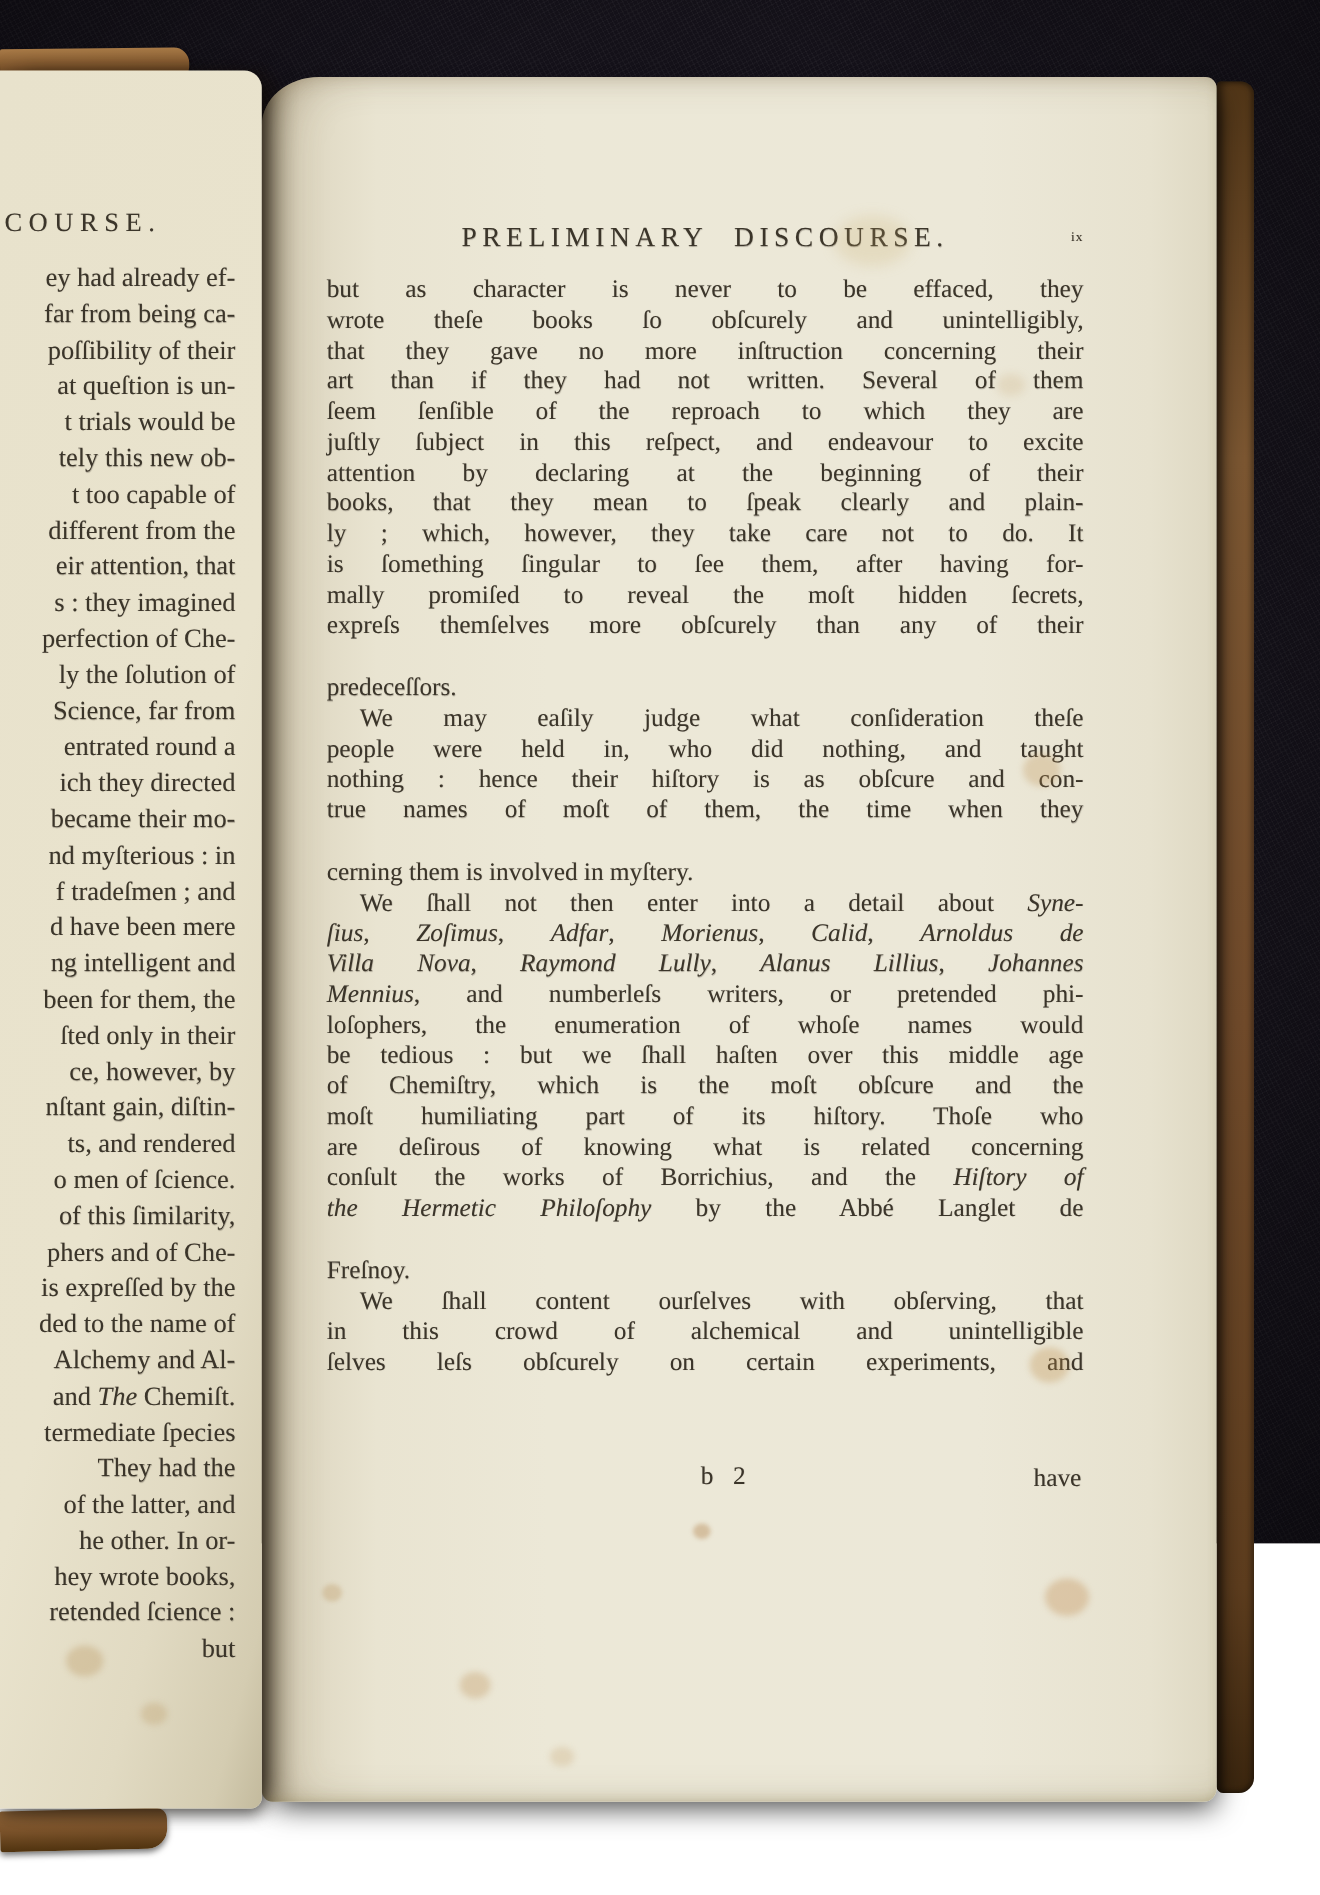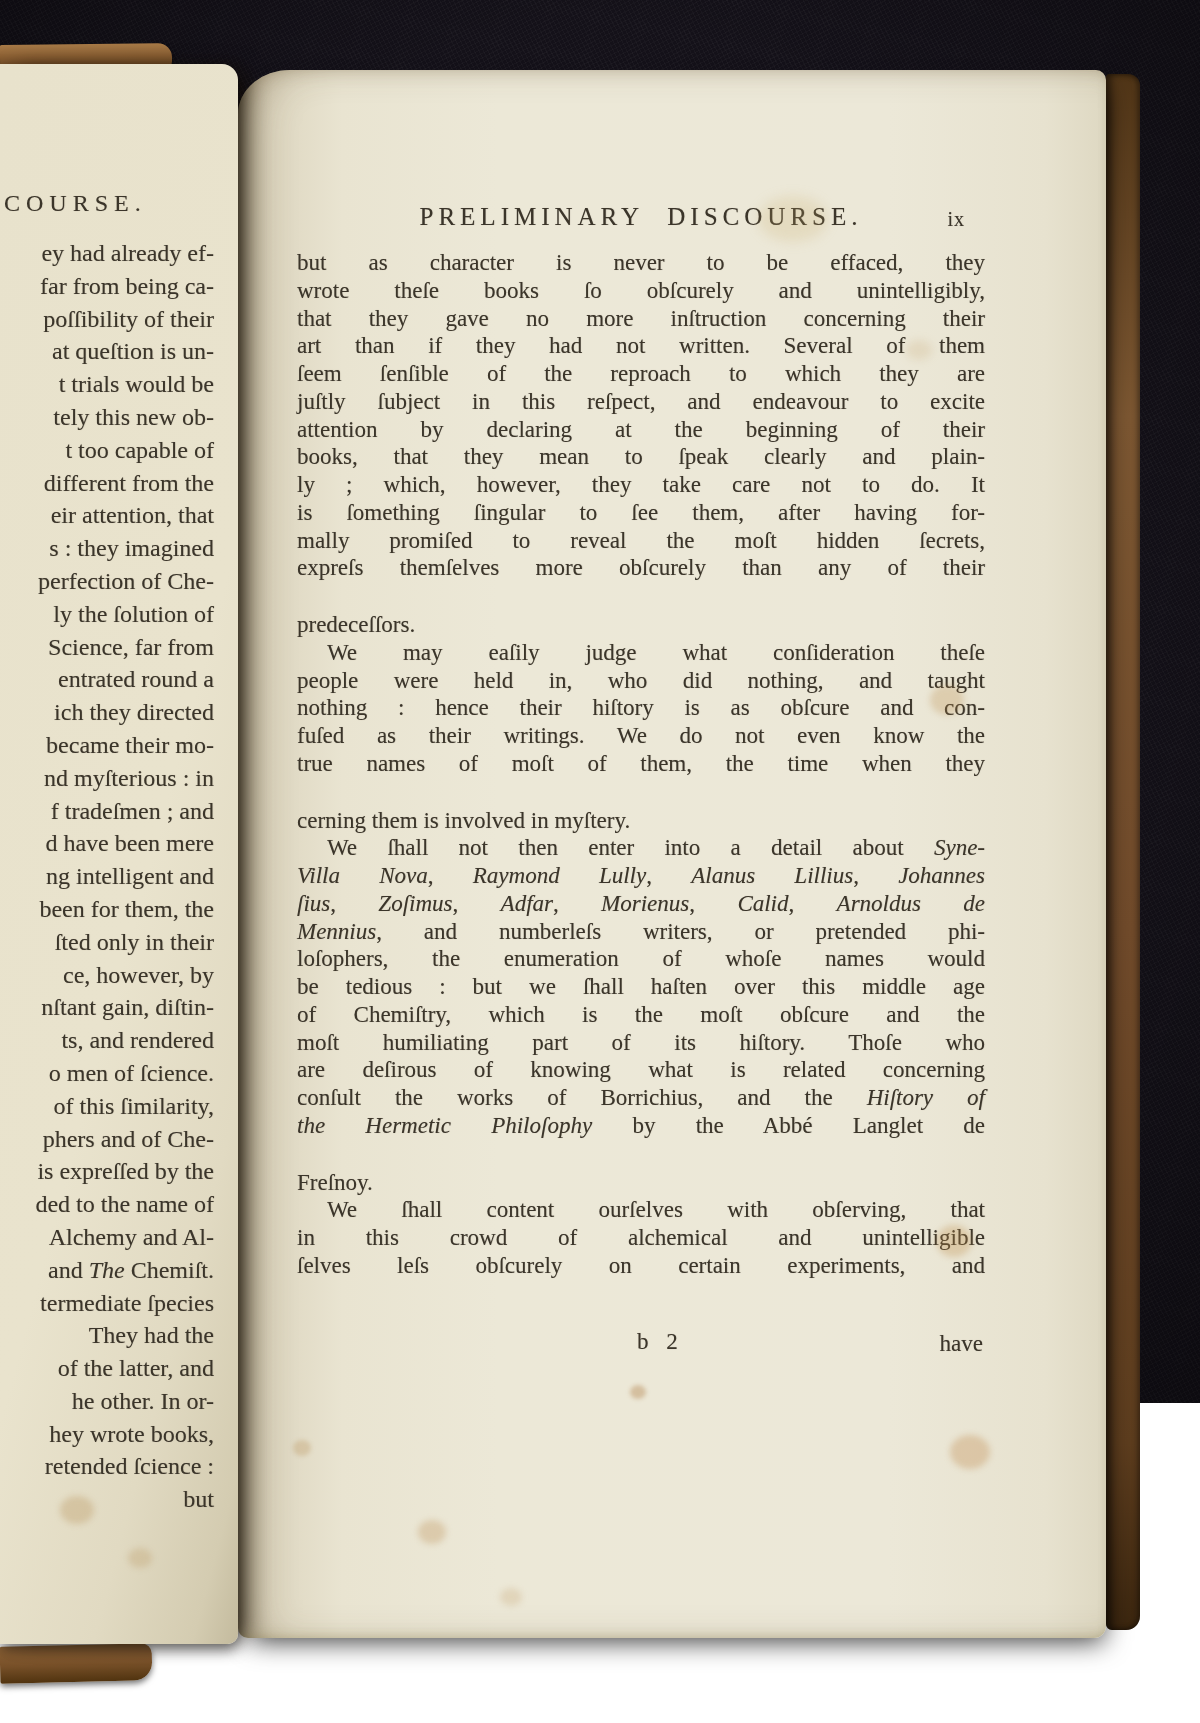--- a/index.html
+++ b/index.html
@@ -61,21 +61,21 @@
     left:4px;top:190px;font-size:24px;letter-spacing:6px;white-space:nowrap;
   }
   .lp-lines{
     left:0;top:237px;width:214px;font-size:24px;line-height:32.8px;
   }
   .lp-lines .tline{text-align:right;white-space:nowrap;height:32.8px;}
   .rp-header-row{
     left:297px;top:203px;width:688px;height:32px;text-align:center;
   }
   .rp-title{font-size:25px;letter-spacing:5px;word-spacing:13px;white-space:nowrap;}
-  .rp-pagenum{position:absolute;right:20px;top:5px;font-size:20px;letter-spacing:1px;}
+  .rp-pagenum{position:absolute;right:0;top:5px;font-size:12px;letter-spacing:1px;}
   .rp-lines{
     left:297px;top:249px;width:688px;font-size:23px;line-height:27.75px;
   }
   .rp-lines .tline{
     text-align:justify;text-align-last:justify;height:27.75px;
   }
   .rp-lines .tline.nojust{text-align:right;text-align-last:left;margin-top:29px;}
   .rp-lines .tline.ind{text-indent:30px;}
   .it{font-style:italic;}
   .rp-signature-row{
@@ -155,26 +155,25 @@
       <div class="tline"><span>attention by declaring at the beginning of their</span></div>
       <div class="tline"><span>books, that they mean to ſpeak clearly and plain-</span></div>
       <div class="tline"><span>ly ; which, however, they take care not to do.  It</span></div>
       <div class="tline"><span>is ſomething ſingular to ſee them, after having for-</span></div>
       <div class="tline"><span>mally promiſed to reveal the moſt hidden ſecrets,</span></div>
       <div class="tline"><span>expreſs themſelves more obſcurely than any of their</span></div>
       <div class="tline nojust"><span>predeceſſors.</span></div>
       <div class="tline ind"><span>We may eaſily judge what conſideration theſe</span></div>
       <div class="tline"><span>people were held in, who did nothing, and taught</span></div>
       <div class="tline"><span>nothing : hence their hiſtory is as obſcure and con-</span></div>
-      <div class="tline"><span>fuſed as their writings.  We do not even know the</span></div>
       <div class="tline"><span>true names of moſt of them, the time when they</span></div>
       <div class="tline nojust"><span>cerning them is involved in myſtery.</span></div>
       <div class="tline ind"><span>We ſhall not then enter into a detail about </span><span class="it">Syne-</span></div>
+      <div class="tline"><span class="it">ſius</span><span>, </span><span class="it">Zoſimus</span><span>, </span><span class="it">Adfar</span><span>, </span><span class="it">Morienus</span><span>, </span><span class="it">Calid</span><span>, </span><span class="it">Arnoldus de</span></div>
       <div class="tline"><span class="it">Villa Nova</span><span>, </span><span class="it">Raymond Lully</span><span>, </span><span class="it">Alanus Lillius</span><span>, </span><span class="it">Johannes</span></div>
-      <div class="tline"><span class="it">ſius</span><span>, </span><span class="it">Zoſimus</span><span>, </span><span class="it">Adfar</span><span>, </span><span class="it">Morienus</span><span>, </span><span class="it">Calid</span><span>, </span><span class="it">Arnoldus de</span></div>
       <div class="tline"><span class="it">Mennius</span><span>, and numberleſs writers, or pretended phi-</span></div>
       <div class="tline"><span>loſophers, the enumeration of whoſe names would</span></div>
       <div class="tline"><span>be tedious :  but we ſhall haſten over this middle age</span></div>
       <div class="tline"><span>of Chemiſtry, which is the moſt obſcure and the</span></div>
       <div class="tline"><span>moſt humiliating part of its hiſtory.  Thoſe who</span></div>
       <div class="tline"><span>are deſirous of knowing what is related concerning</span></div>
       <div class="tline"><span>conſult the works of Borrichius, and the </span><span class="it">Hiſtory of</span></div>
       <div class="tline"><span class="it">the Hermetic Philoſophy</span><span> by the Abbé Langlet de</span></div>
       <div class="tline nojust"><span>Freſnoy.</span></div>
       <div class="tline ind"><span>We ſhall content ourſelves with obſerving, that</span></div>

